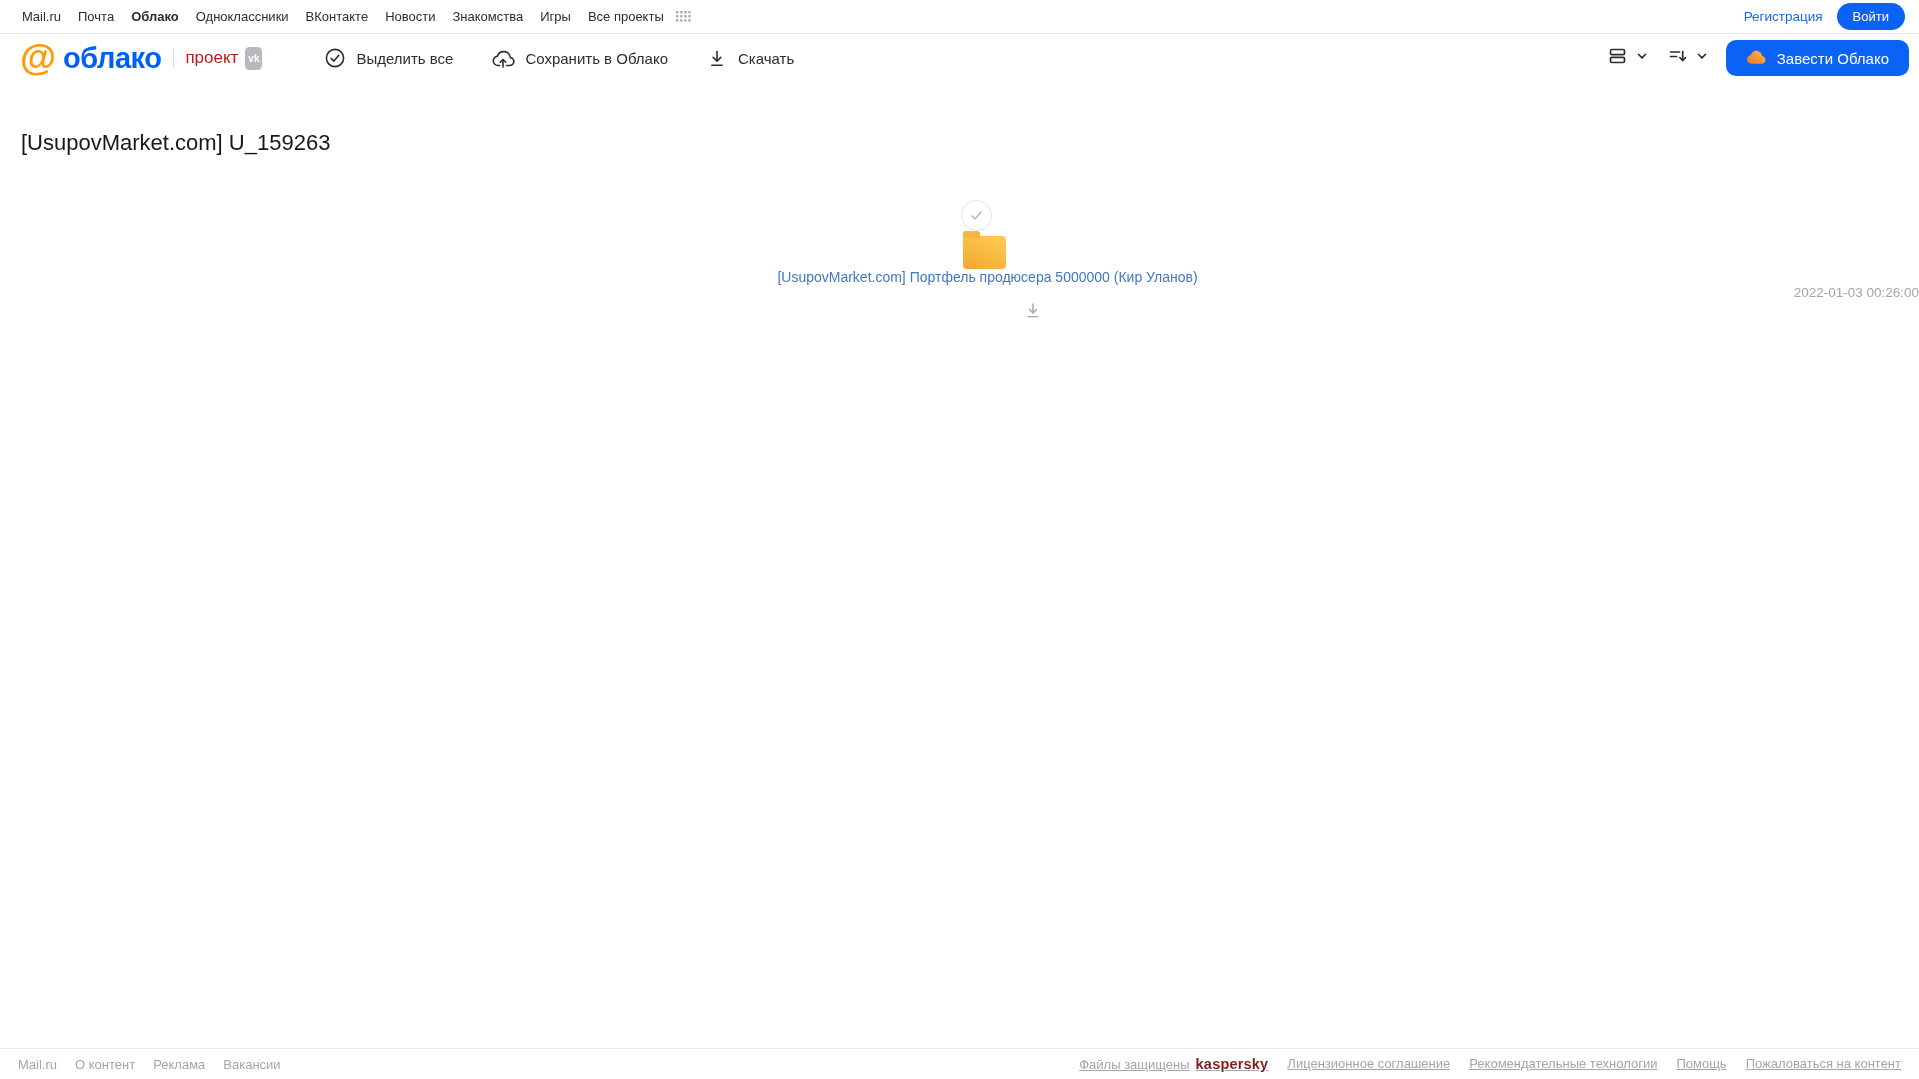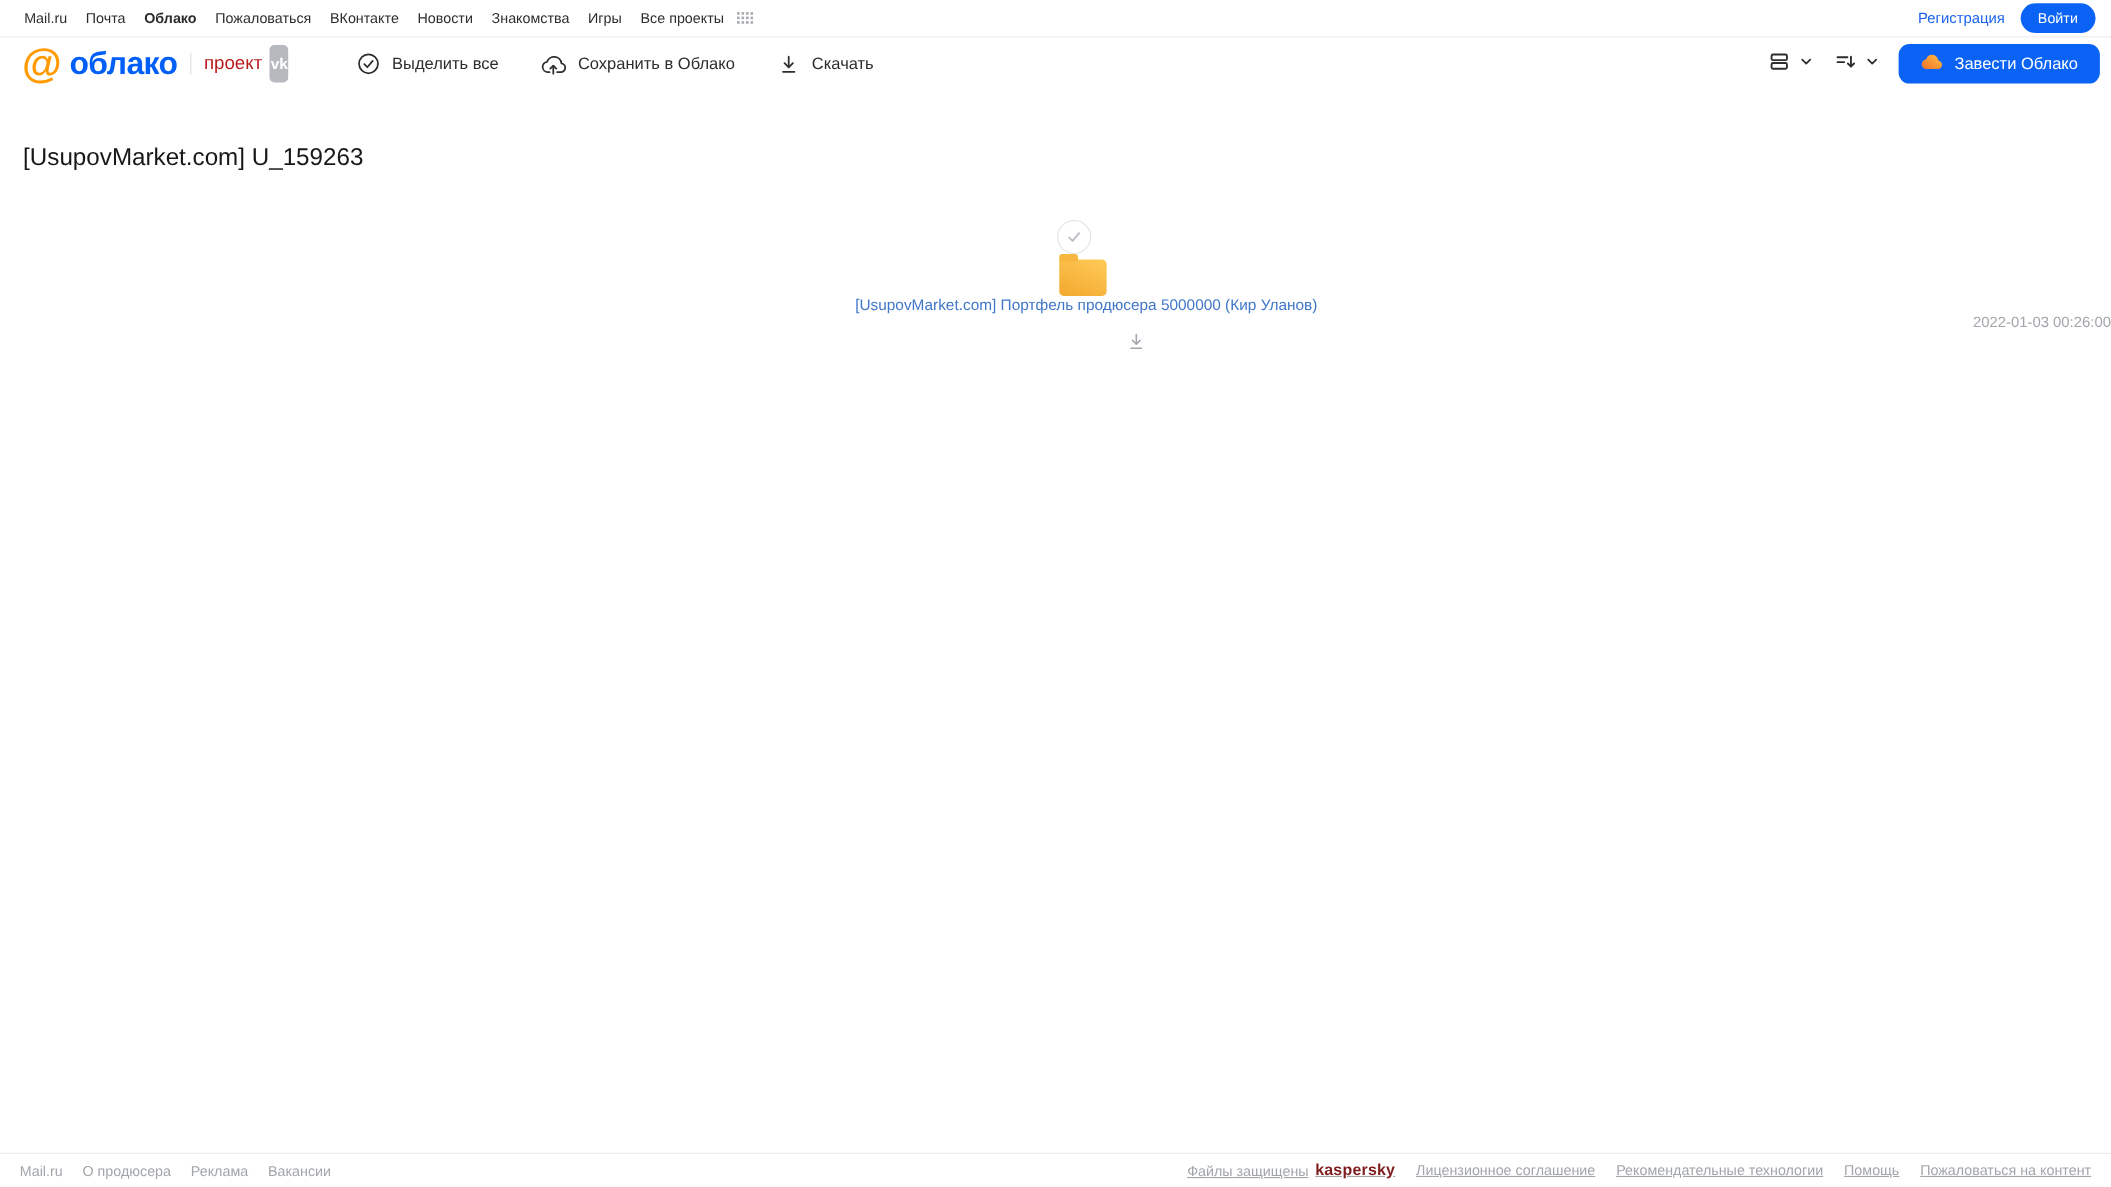--- a/index.html
+++ b/index.html
@@ -29,22 +29,22 @@
   }
 
   
   .header-bar { display:flex; align-items:center; height:48px; padding:0 8px 0 20px; }
   .logo { display:flex; align-items:center; cursor:pointer; }
   .logo-at { font-size:37px; font-weight:bold; color:#ff9b00; line-height:0.85; margin-right:7px; }
   .logo-text { font-size:29px; font-weight:bold; color:#005ff9; letter-spacing:-0.5px; }
   .logo-divider { width:1px; height:20px; background:#dcdee1; margin:0 11px 0 12px; }
   .logo-project { font-size:17px; color:#b91c1c; margin-right:7px; }
   .vk-badge {
-    width:17px; height:34px; border-radius:4.5px; background:#b6b9be; color:#fff;
-    font-size:14px; font-weight:bold; display:flex; align-items:center; justify-content:center;
+    width:17px; height:23px; border-radius:4.5px; background:#b6b9be; color:#fff;
+    font-size:10px; font-weight:bold; display:flex; align-items:center; justify-content:center;
   }
   .toolbar { display:flex; align-items:center; margin-left:62px; gap:38px; }
   .tb-btn { display:flex; align-items:center; gap:10px; font-size:15px; color:#2c2d2e; cursor:pointer; white-space:nowrap; }
   .tb-btn svg { display:block; }
   .header-right { margin-left:auto; display:flex; align-items:center; }
   .icon-group { display:flex; align-items:center; gap:5px; margin-right:17px; cursor:pointer; color:#2c2d2e; }
   .get-cloud-btn {
     display:flex; align-items:center; gap:10px;
     background:#0b63f6; color:#fff; border:none; border-radius:10px;
     padding:0 20px; height:36px; font-size:15px; cursor:pointer; margin-right:2px;
@@ -83,21 +83,21 @@
   .protected { display:flex; align-items:center; gap:6px; }
   .kasp { color:#7f1d1d; font-weight:bold; font-size:14.5px; letter-spacing:0.2px; }
 </style>
 </head>
 <body>
 
 <div class="portal-nav">
   <a class="plink">Mail.ru</a>
   <a class="plink">Почта</a>
   <a class="plink active">Облако</a>
-  <a class="plink">Пожаловаться</a>
+  <a class="plink">Одноклассники</a>
   <a class="plink">ВКонтакте</a>
   <a class="plink">Новости</a>
   <a class="plink">Знакомства</a>
   <a class="plink">Игры</a>
   <a class="plink">Все проекты</a>
   <span class="grid-icon">
     <svg width="15" height="11" viewBox="0 0 15 11" fill="#a8abb0">
       <rect x="0" y="0" width="2.4" height="2.4"></rect>
         <rect x="4.1" y="0" width="2.4" height="2.4"></rect>
         <rect x="8.2" y="0" width="2.4" height="2.4"></rect>
@@ -221,21 +221,21 @@
     <svg width="20" height="20" viewBox="0 0 22 22" fill="none" stroke="#a2a5aa" stroke-width="1.6" stroke-linecap="round" stroke-linejoin="round">
       <path d="M11 4.5v9.3"></path>
       <path d="M7.2 10.4l3.8 3.8 3.8-3.8"></path>
       <path d="M5.8 18.3h10.4"></path>
     </svg>
   </span>
 </div>
 
 <div class="footer">
   <a class="flink">Mail.ru</a>
-  <a class="flink">О продюсера</a>
+  <a class="flink">О контент</a>
   <a class="flink">Реклама</a>
   <a class="flink">Вакансии</a>
   <div class="footer-right">
     <span class="protected">
       <span>Файлы защищены</span>
       <span class="kasp">kaspersky</span>
     </span>
     <a class="flink">Лицензионное соглашение</a>
     <a class="flink">Рекомендательные технологии</a>
     <a class="flink">Помощь</a>

